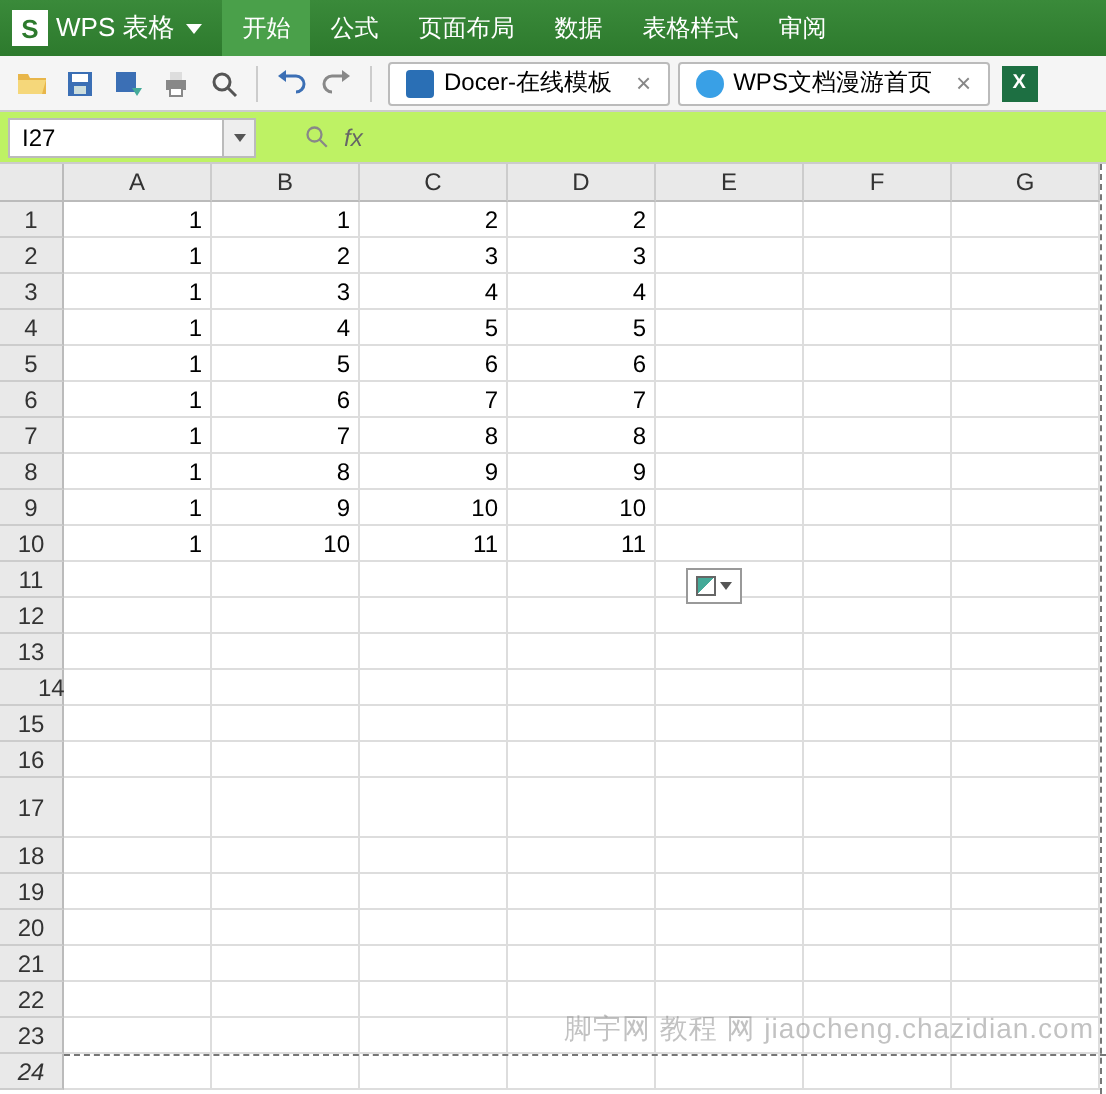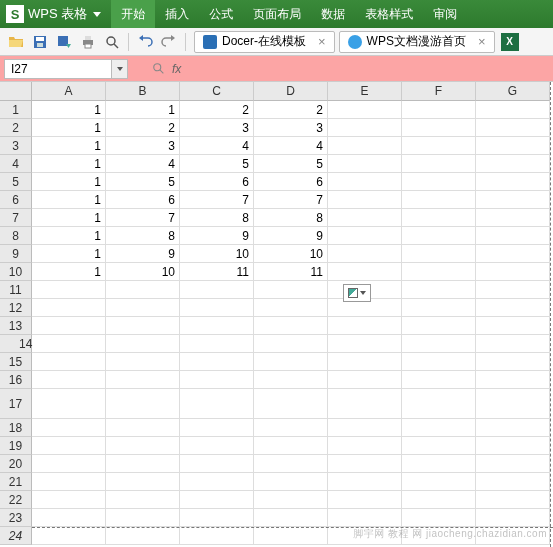--- a/index.html
+++ b/index.html
@@ -12,53 +12,52 @@
 .menu-item{padding:0 10px;height:100%;display:flex;align-items:center;cursor:pointer;font-size:12px}
 .menu-item.active{background:#4aa04a}
 .toolbar{height:28px;background:#f5f5f5;border-bottom:1px solid #ccc;display:flex;align-items:center;padding:0 4px}
 .tbtn{width:20px;height:20px;margin:0 2px;display:flex;align-items:center;justify-content:center;cursor:pointer}
 .tbtn svg{width:16px;height:16px}
 .tsep{width:1px;height:18px;background:#ccc;margin:0 4px}
 .tab{height:22px;display:flex;align-items:center;padding:0 8px;border:1px solid #bbb;background:#fff;margin-left:4px;border-radius:2px;cursor:pointer}
 .tab-icon{width:14px;height:14px;margin-right:5px;border-radius:2px}
 .tab-close{margin-left:12px;color:#888;font-size:13px}
 .excel-ic{width:18px;height:18px;background:#1d6f42;color:#fff;font-size:10px;display:flex;align-items:center;justify-content:center;margin-left:6px;font-weight:bold}
-.namebar{height:26px;background:#fca5a5;border-bottom:1px solid #ccc;display:flex;align-items:center}
+.namebar{height:26px;background:#bef264;border-bottom:1px solid #ccc;display:flex;align-items:center}
 .namebox{width:108px;height:20px;border:1px solid #bbb;background:#fff;margin-left:4px;display:flex;align-items:center;padding:0 6px;font-family:Arial}
 .name-dd{width:16px;height:20px;border:1px solid #bbb;border-left:none;background:#eee;display:flex;align-items:center;justify-content:center}
 .name-dd::after{content:"";border-left:3px solid transparent;border-right:3px solid transparent;border-top:4px solid #555}
 .fxgroup{display:flex;align-items:center;margin-left:20px}
 .fxbtn{width:22px;height:20px;display:flex;align-items:center;justify-content:center;color:#888;font-size:13px}
 .fxlabel{font-style:italic;font-family:Liberation Sans, sans-serif;color:#666;margin-left:2px}
 .grid-wrap{position:relative;width:553px;height:465px;overflow:hidden}
 .corner{position:absolute;left:0;top:0;width:32px;height:19px;background:#e9e9e9;border-right:1px solid #bbb;border-bottom:1px solid #bbb}
 .col-headers{position:absolute;left:32px;top:0;height:19px;display:flex}
 .ch{width:74px;height:19px;background:#e9e9e9;border-right:1px solid #ccc;border-bottom:1px solid #bbb;text-align:center;line-height:19px;color:#333;cursor:pointer}
 .row-headers{position:absolute;left:0;top:19px;width:32px}
 .rh{width:32px;background:#e9e9e9;border-right:1px solid #bbb;border-bottom:1px solid #ccc;text-align:center;color:#333;cursor:pointer}
 .cells{position:absolute;left:32px;top:19px}
 .row{display:flex}
 .cell{width:74px;border-right:1px solid #ddd;border-bottom:1px solid #ddd;text-align:right;padding:0 4px;font-family:Arial;cursor:cell;line-height:100%;display:flex;align-items:center;justify-content:flex-end}
 .smart-tag{position:absolute;width:28px;height:18px;border:1px solid #999;background:#fff;display:flex;align-items:center;justify-content:center;cursor:pointer}
 .smart-tag .sq{width:10px;height:10px;background:linear-gradient(135deg,#4a9 50%,#fff 50%);border:1px solid #666;margin-right:2px}
 .smart-tag .dd{width:0;height:0;border-left:3px solid transparent;border-right:3px solid transparent;border-top:4px solid #555}
 .page-break{position:absolute;left:32px;height:0;border-top:1px dashed #777;width:521px}
 .page-break-v{position:absolute;top:0;width:0;border-left:1px dashed #777;height:465px}
-.watermark{position:absolute;right:6px;bottom:6px;color:rgba(120,120,120,.45);font-size:10px;letter-spacing:.5px}
+.watermark{position:absolute;right:6px;bottom:23px;color:rgba(120,120,120,.45);font-size:14px;letter-spacing:.5px}
 </style>
 </head>
 <body>
 
 <div class="titlebar">
   <div class="app-logo">S</div>
   <div class="app-name">WPS 表格</div>
   <div class="title-dd"></div>
   <div class="menu" id="menu">
       <div class="menu-item active">开始</div>
-      <div class="menu-item">插入</div>
       <div class="menu-item">公式</div>
       <div class="menu-item">页面布局</div>
       <div class="menu-item">数据</div>
       <div class="menu-item">表格样式</div>
       <div class="menu-item">审阅</div>
     </div>
 </div>
 
 <div class="toolbar">
   <div class="tbtn">

